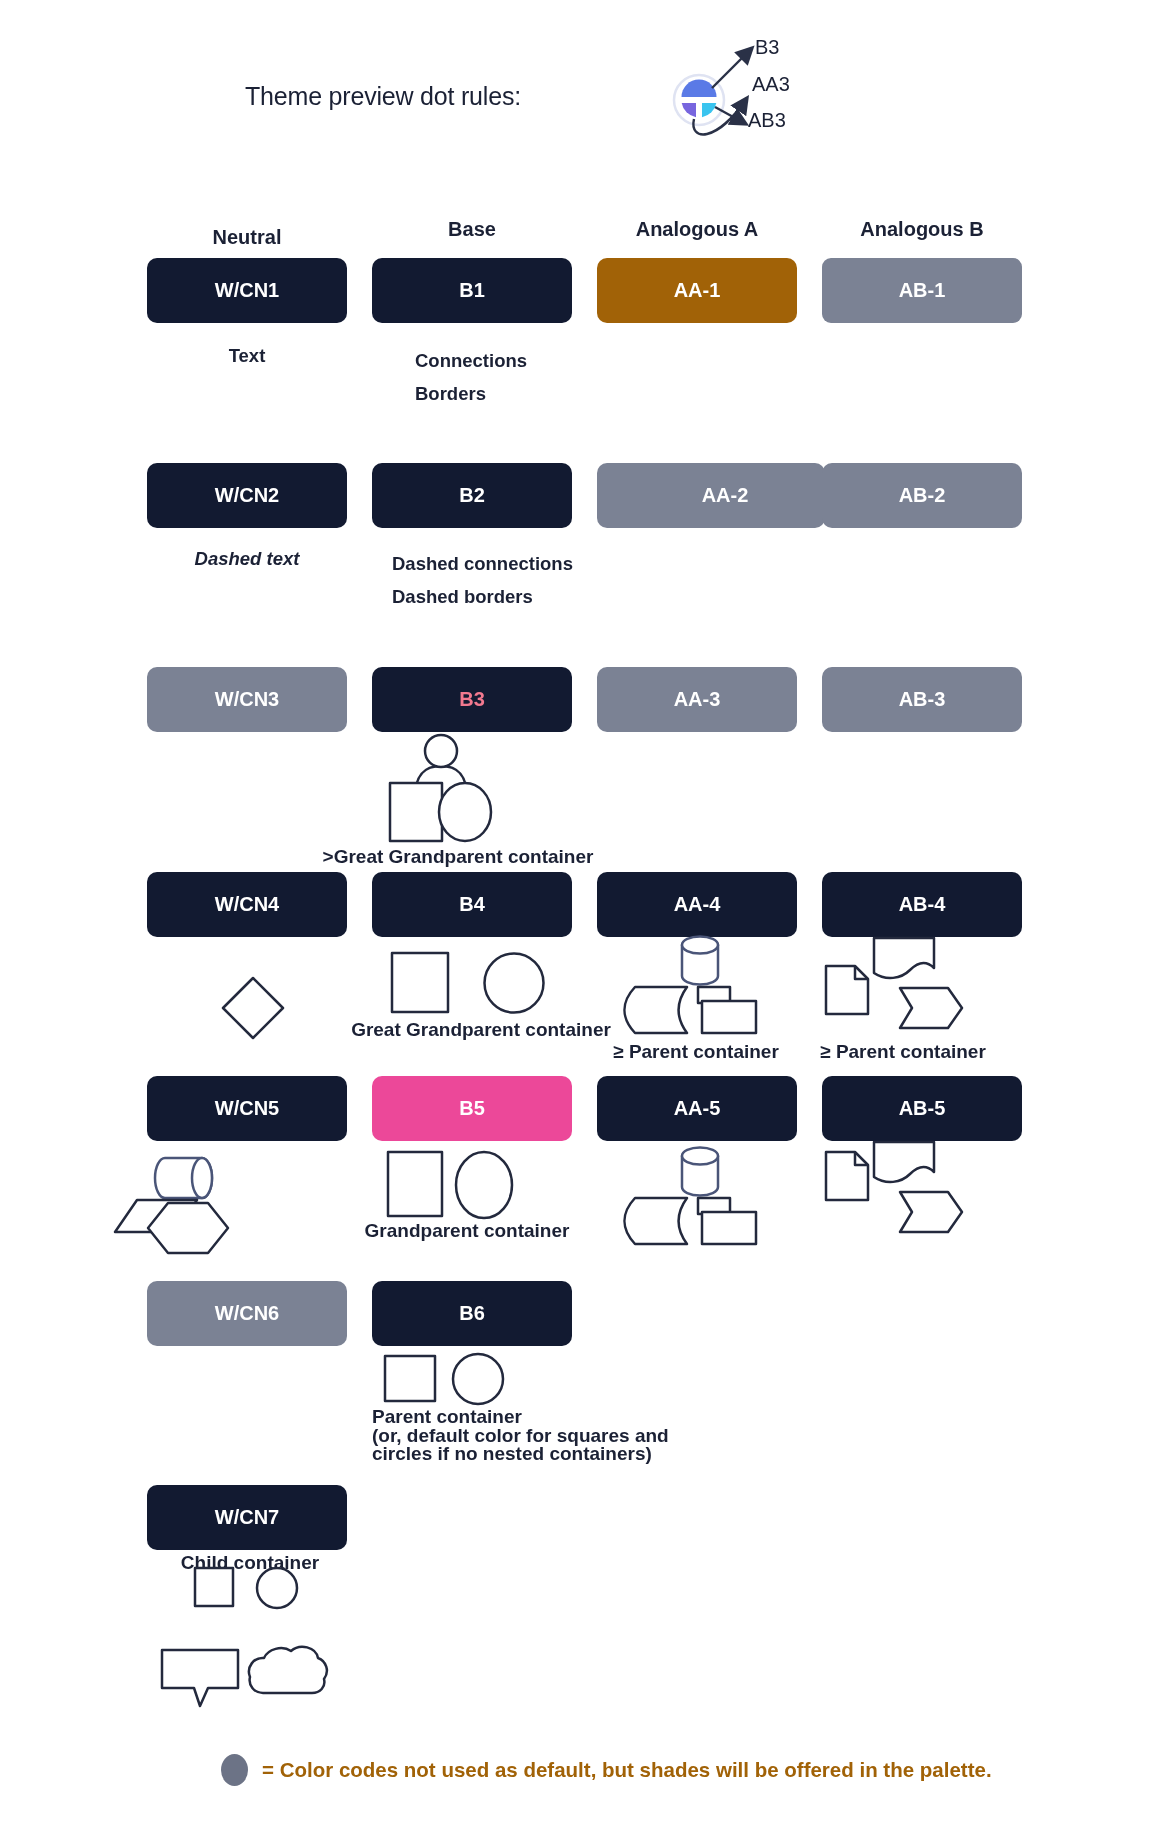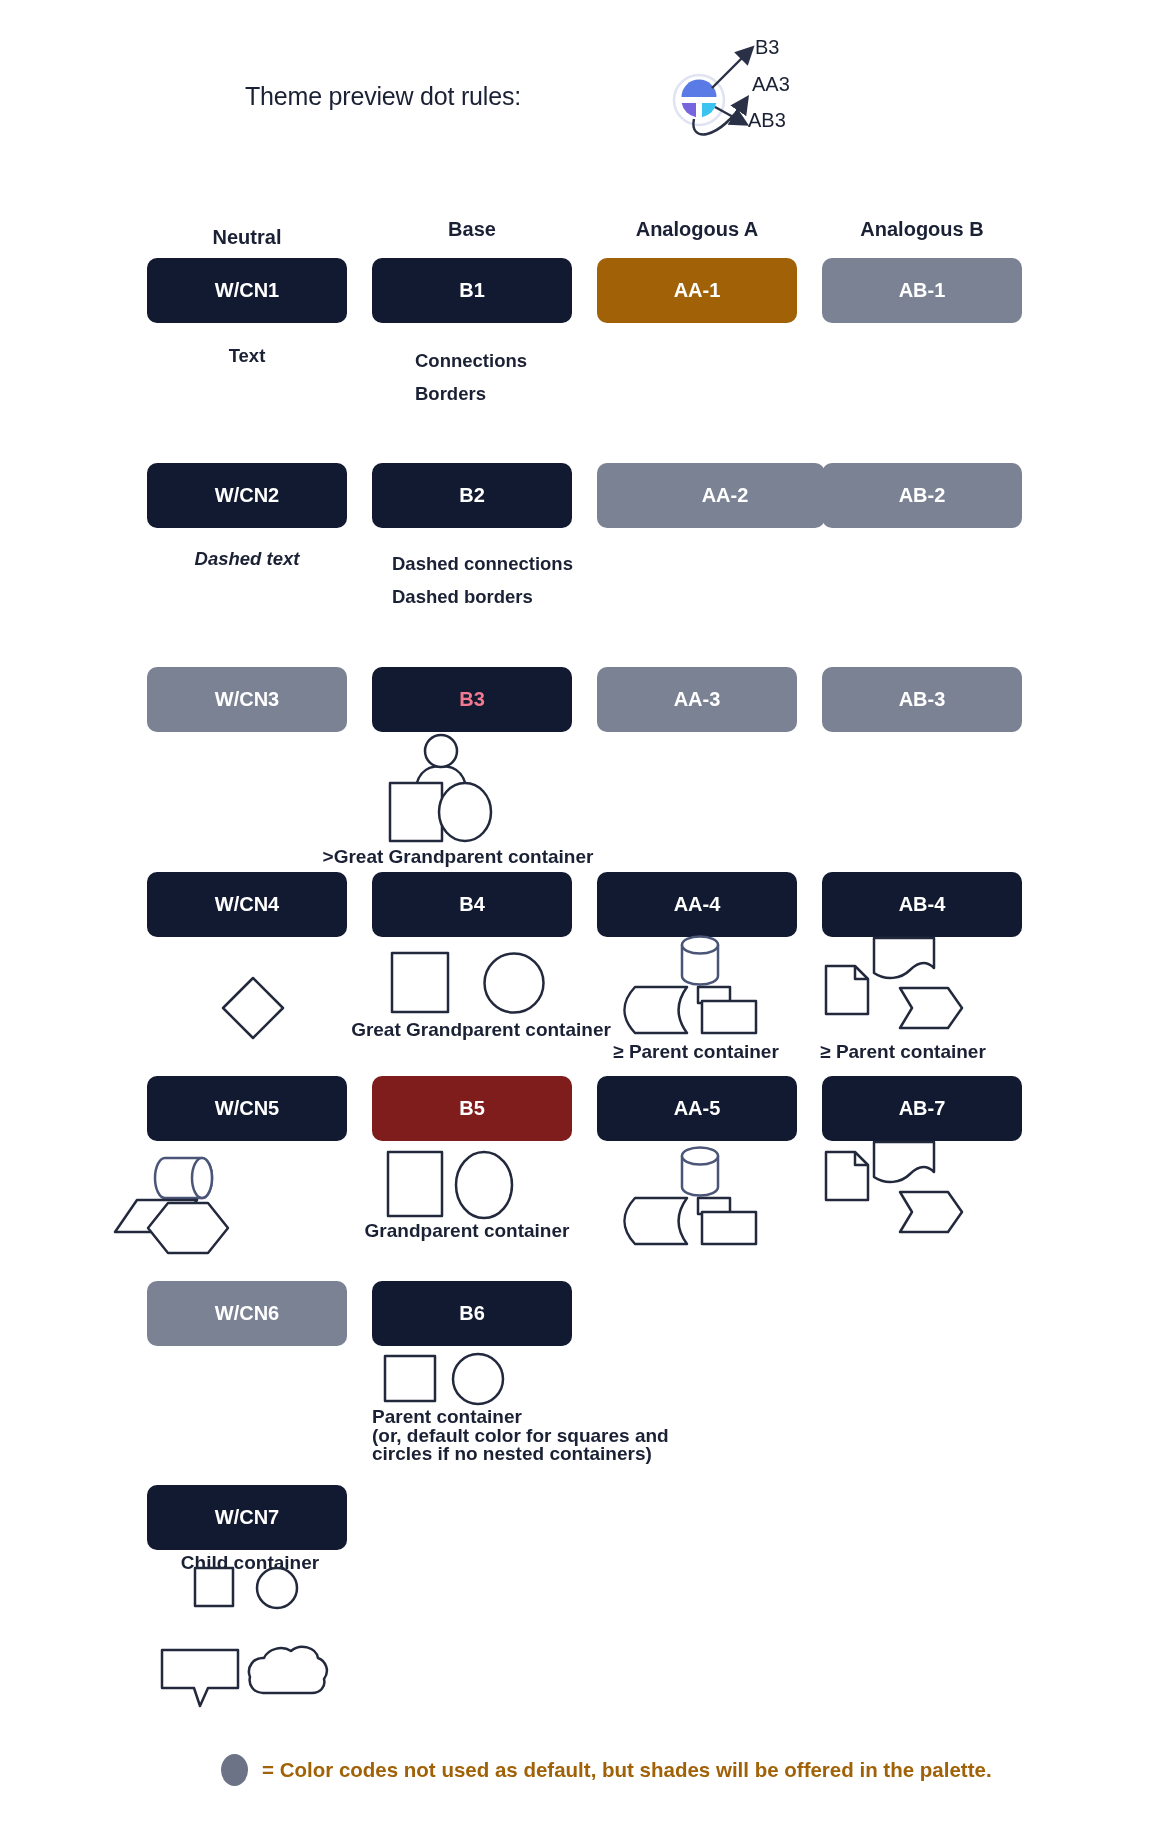--- a/index.html
+++ b/index.html
@@ -58,37 +58,37 @@
 
   <div class="col-header" style="left:147px;top:226px">Neutral</div>
   <div class="col-header" style="left:372px;top:218px">Base</div>
   <div class="col-header" style="left:597px;top:218px">Analogous A</div>
   <div class="col-header" style="left:822px;top:218px">Analogous B</div>
 
   <div id="pills-layer">
       <div class="pill" style="left: 147px; top: 258px; background: rgb(18, 26, 49);">W/CN1</div>
       <div class="pill" style="left: 372px; top: 258px; background: rgb(18, 26, 49);">B1</div>
       <div class="pill" style="left: 597px; top: 258px; background: #a16207;">AA-1</div>
-      <div class="pill" style="left: 822px; top: 258px; background: rgb(123, 130, 148);">AB-1</div>
+      <div class="pill" style="left: 822px; top: 258px; background: rgb(123, 130, 148); border-radius: 9px;">AB-1</div>
       <div class="pill" style="left: 147px; top: 463px; background: rgb(18, 26, 49);">W/CN2</div>
       <div class="pill" style="left: 372px; top: 463px; background: rgb(18, 26, 49);">B2</div>
       <div class="pill" style="left: 597px; top: 463px; background: rgb(123, 130, 148); padding-left: 28px;">AA-2</div>
       <div class="pill" style="left: 822px; top: 463px; background: rgb(123, 130, 148);">AB-2</div>
       <div class="pill" style="left: 147px; top: 667px; background: rgb(123, 130, 148);">W/CN3</div>
       <div class="pill" style="left: 372px; top: 667px; background: rgb(18, 26, 49); color: rgb(242, 121, 143);">B3</div>
       <div class="pill" style="left: 597px; top: 667px; background: rgb(123, 130, 148);">AA-3</div>
       <div class="pill" style="left: 822px; top: 667px; background: rgb(123, 130, 148);">AB-3</div>
       <div class="pill" style="left: 147px; top: 872px; background: rgb(18, 26, 49);">W/CN4</div>
       <div class="pill" style="left: 372px; top: 872px; background: rgb(18, 26, 49);">B4</div>
       <div class="pill" style="left: 597px; top: 872px; background: rgb(18, 26, 49);">AA-4</div>
       <div class="pill" style="left: 822px; top: 872px; background: rgb(18, 26, 49);">AB-4</div>
       <div class="pill" style="left: 147px; top: 1076px; background: rgb(18, 26, 49);">W/CN5</div>
-      <div class="pill" style="left: 372px; top: 1076px; background: #7f1d1d;">B5</div>
+      <div class="pill" style="left: 372px; top: 1076px; background: #ec4899;">B5</div>
       <div class="pill" style="left: 597px; top: 1076px; background: rgb(18, 26, 49);">AA-5</div>
-      <div class="pill" style="left: 822px; top: 1076px; background: rgb(18, 26, 49);">AB-7</div>
+      <div class="pill" style="left: 822px; top: 1076px; background: rgb(18, 26, 49);">AB-5</div>
       <div class="pill" style="left: 147px; top: 1281px; background: rgb(123, 130, 148);">W/CN6</div>
       <div class="pill" style="left: 372px; top: 1281px; background: rgb(18, 26, 49);">B6</div>
       <div class="pill" style="left: 147px; top: 1485px; background: rgb(18, 26, 49);">W/CN7</div>
     </div>
 
   <div id="captions-layer">
       <div class="caption lg center" style="left: 97px; width: 300px; top: 344px;">Text</div>
       <div class="caption lg" style="left: 415px; top: 344px; line-height: 33px;">Connections<br>Borders</div>
       <div class="caption lg italic center" style="left: 97px; width: 300px; top: 547px;">Dashed text</div>
       <div class="caption lg" style="left: 392px; top: 547px; line-height: 33px;">Dashed connections<br>Dashed borders</div>

